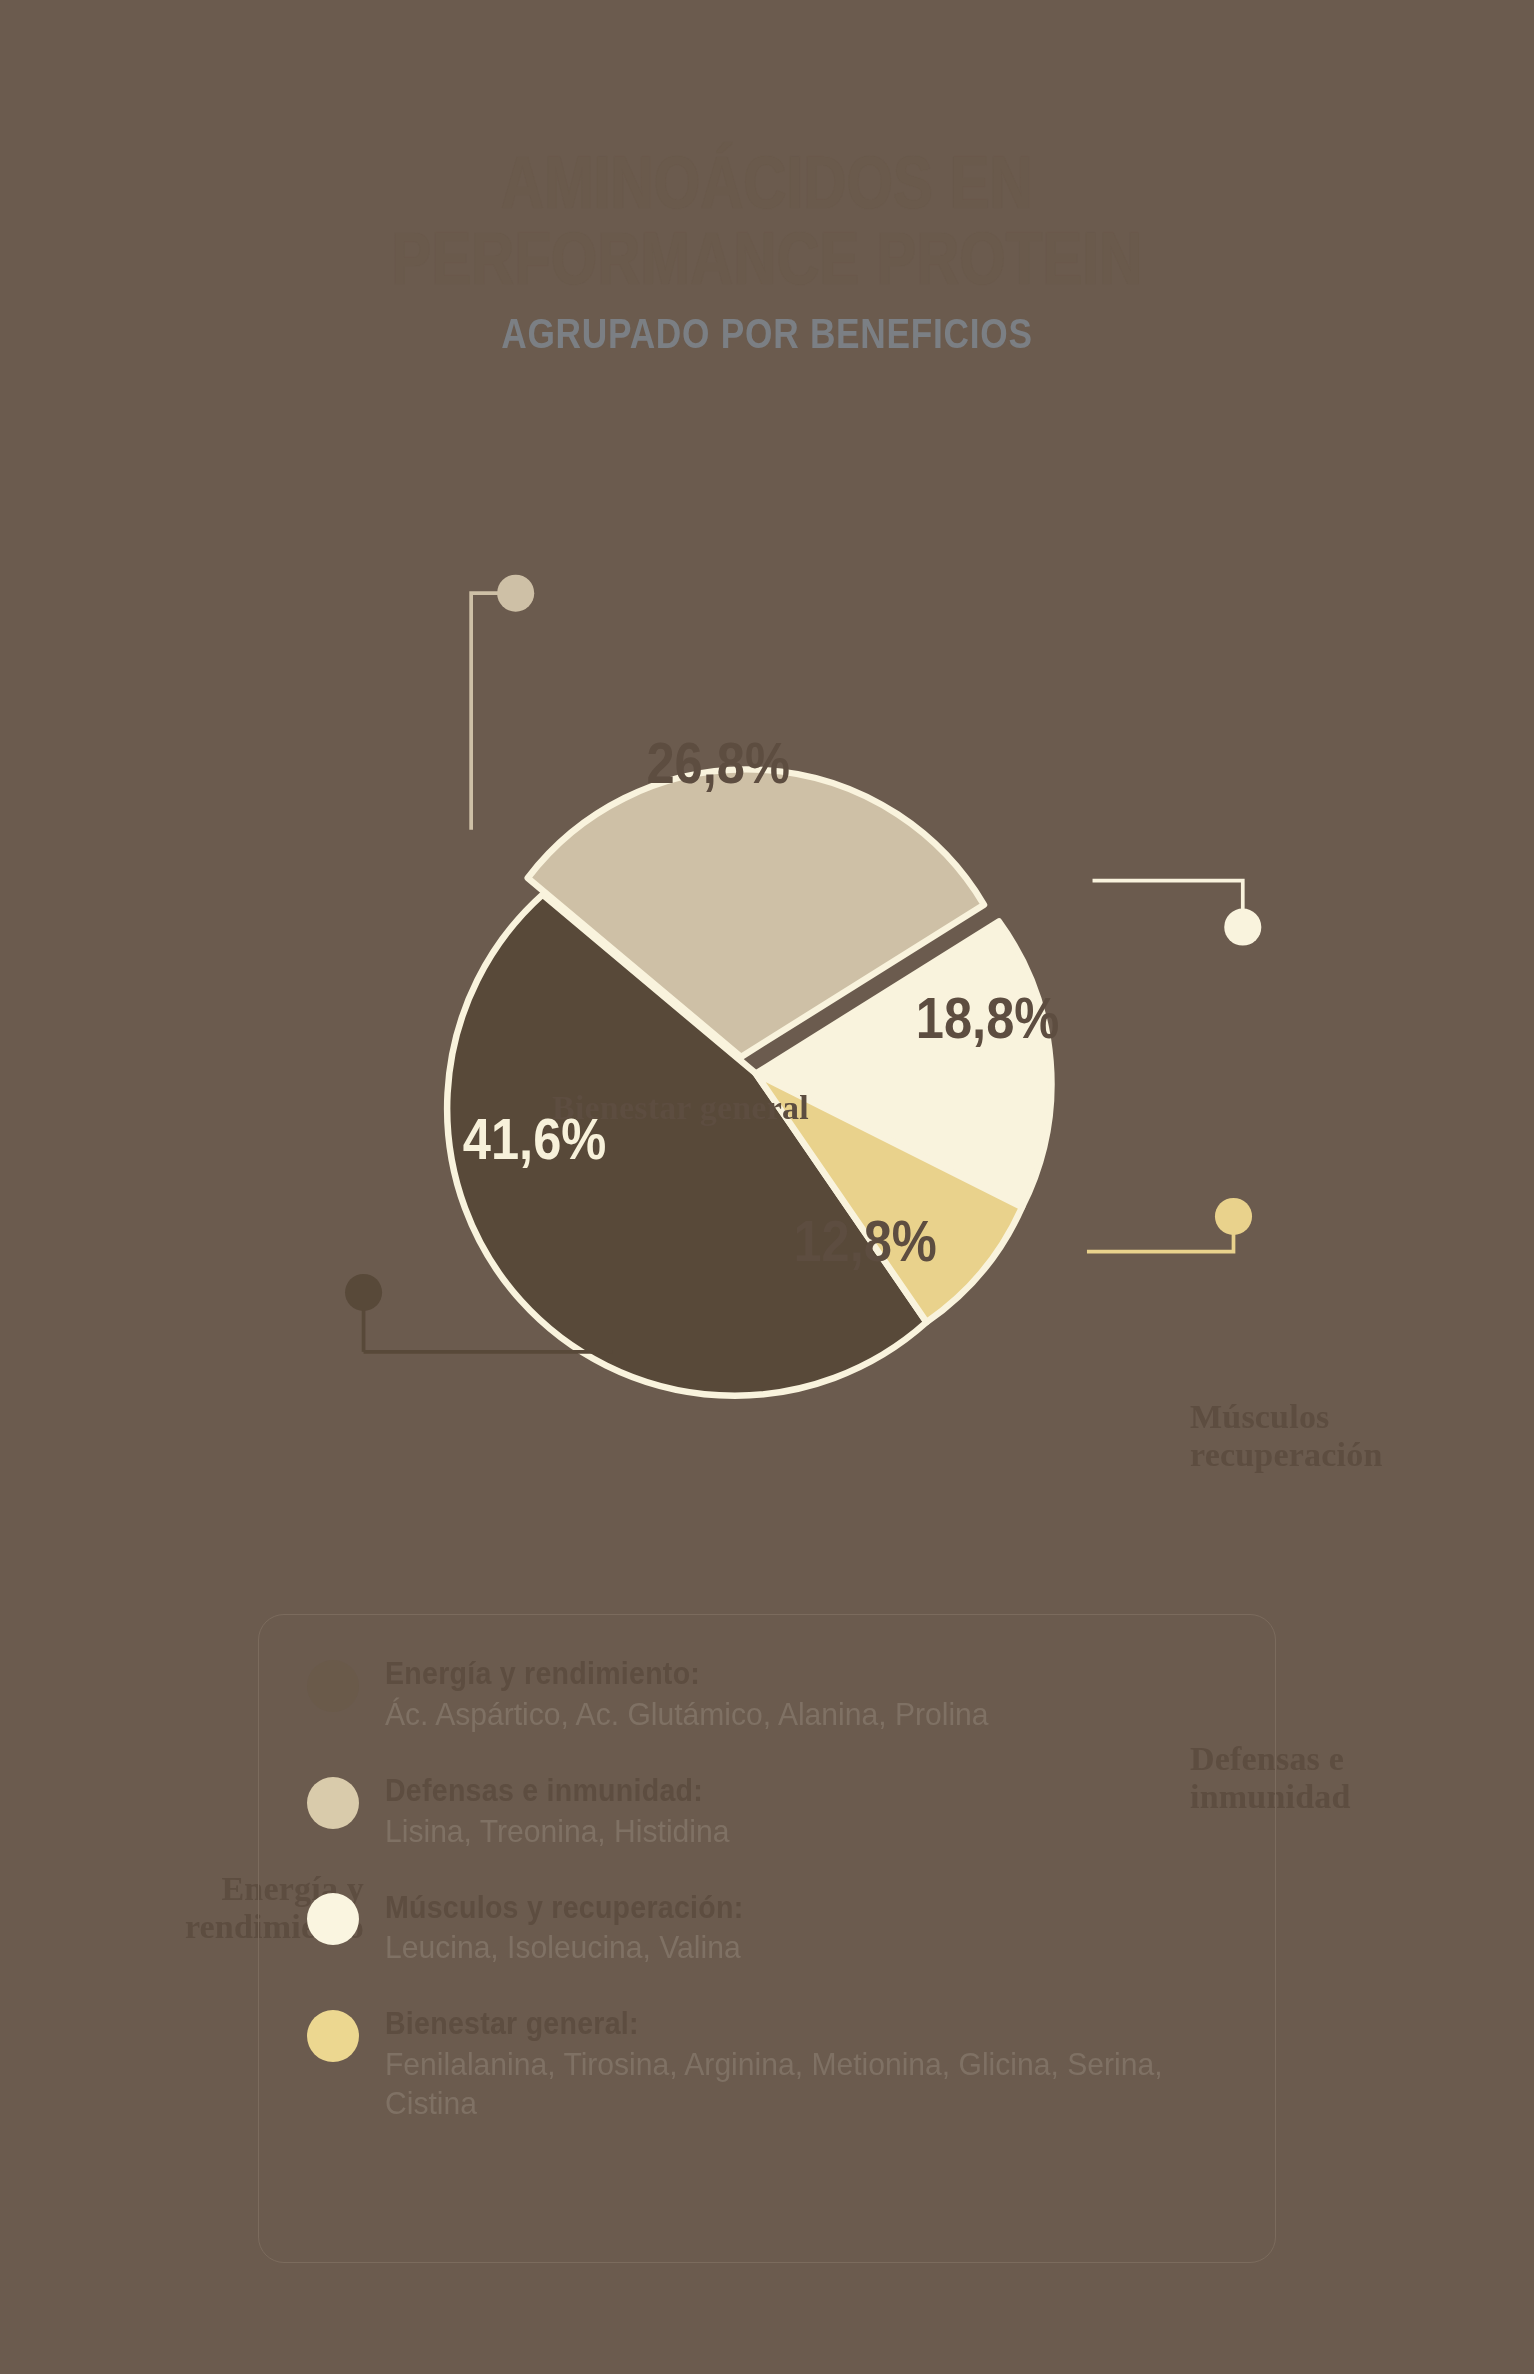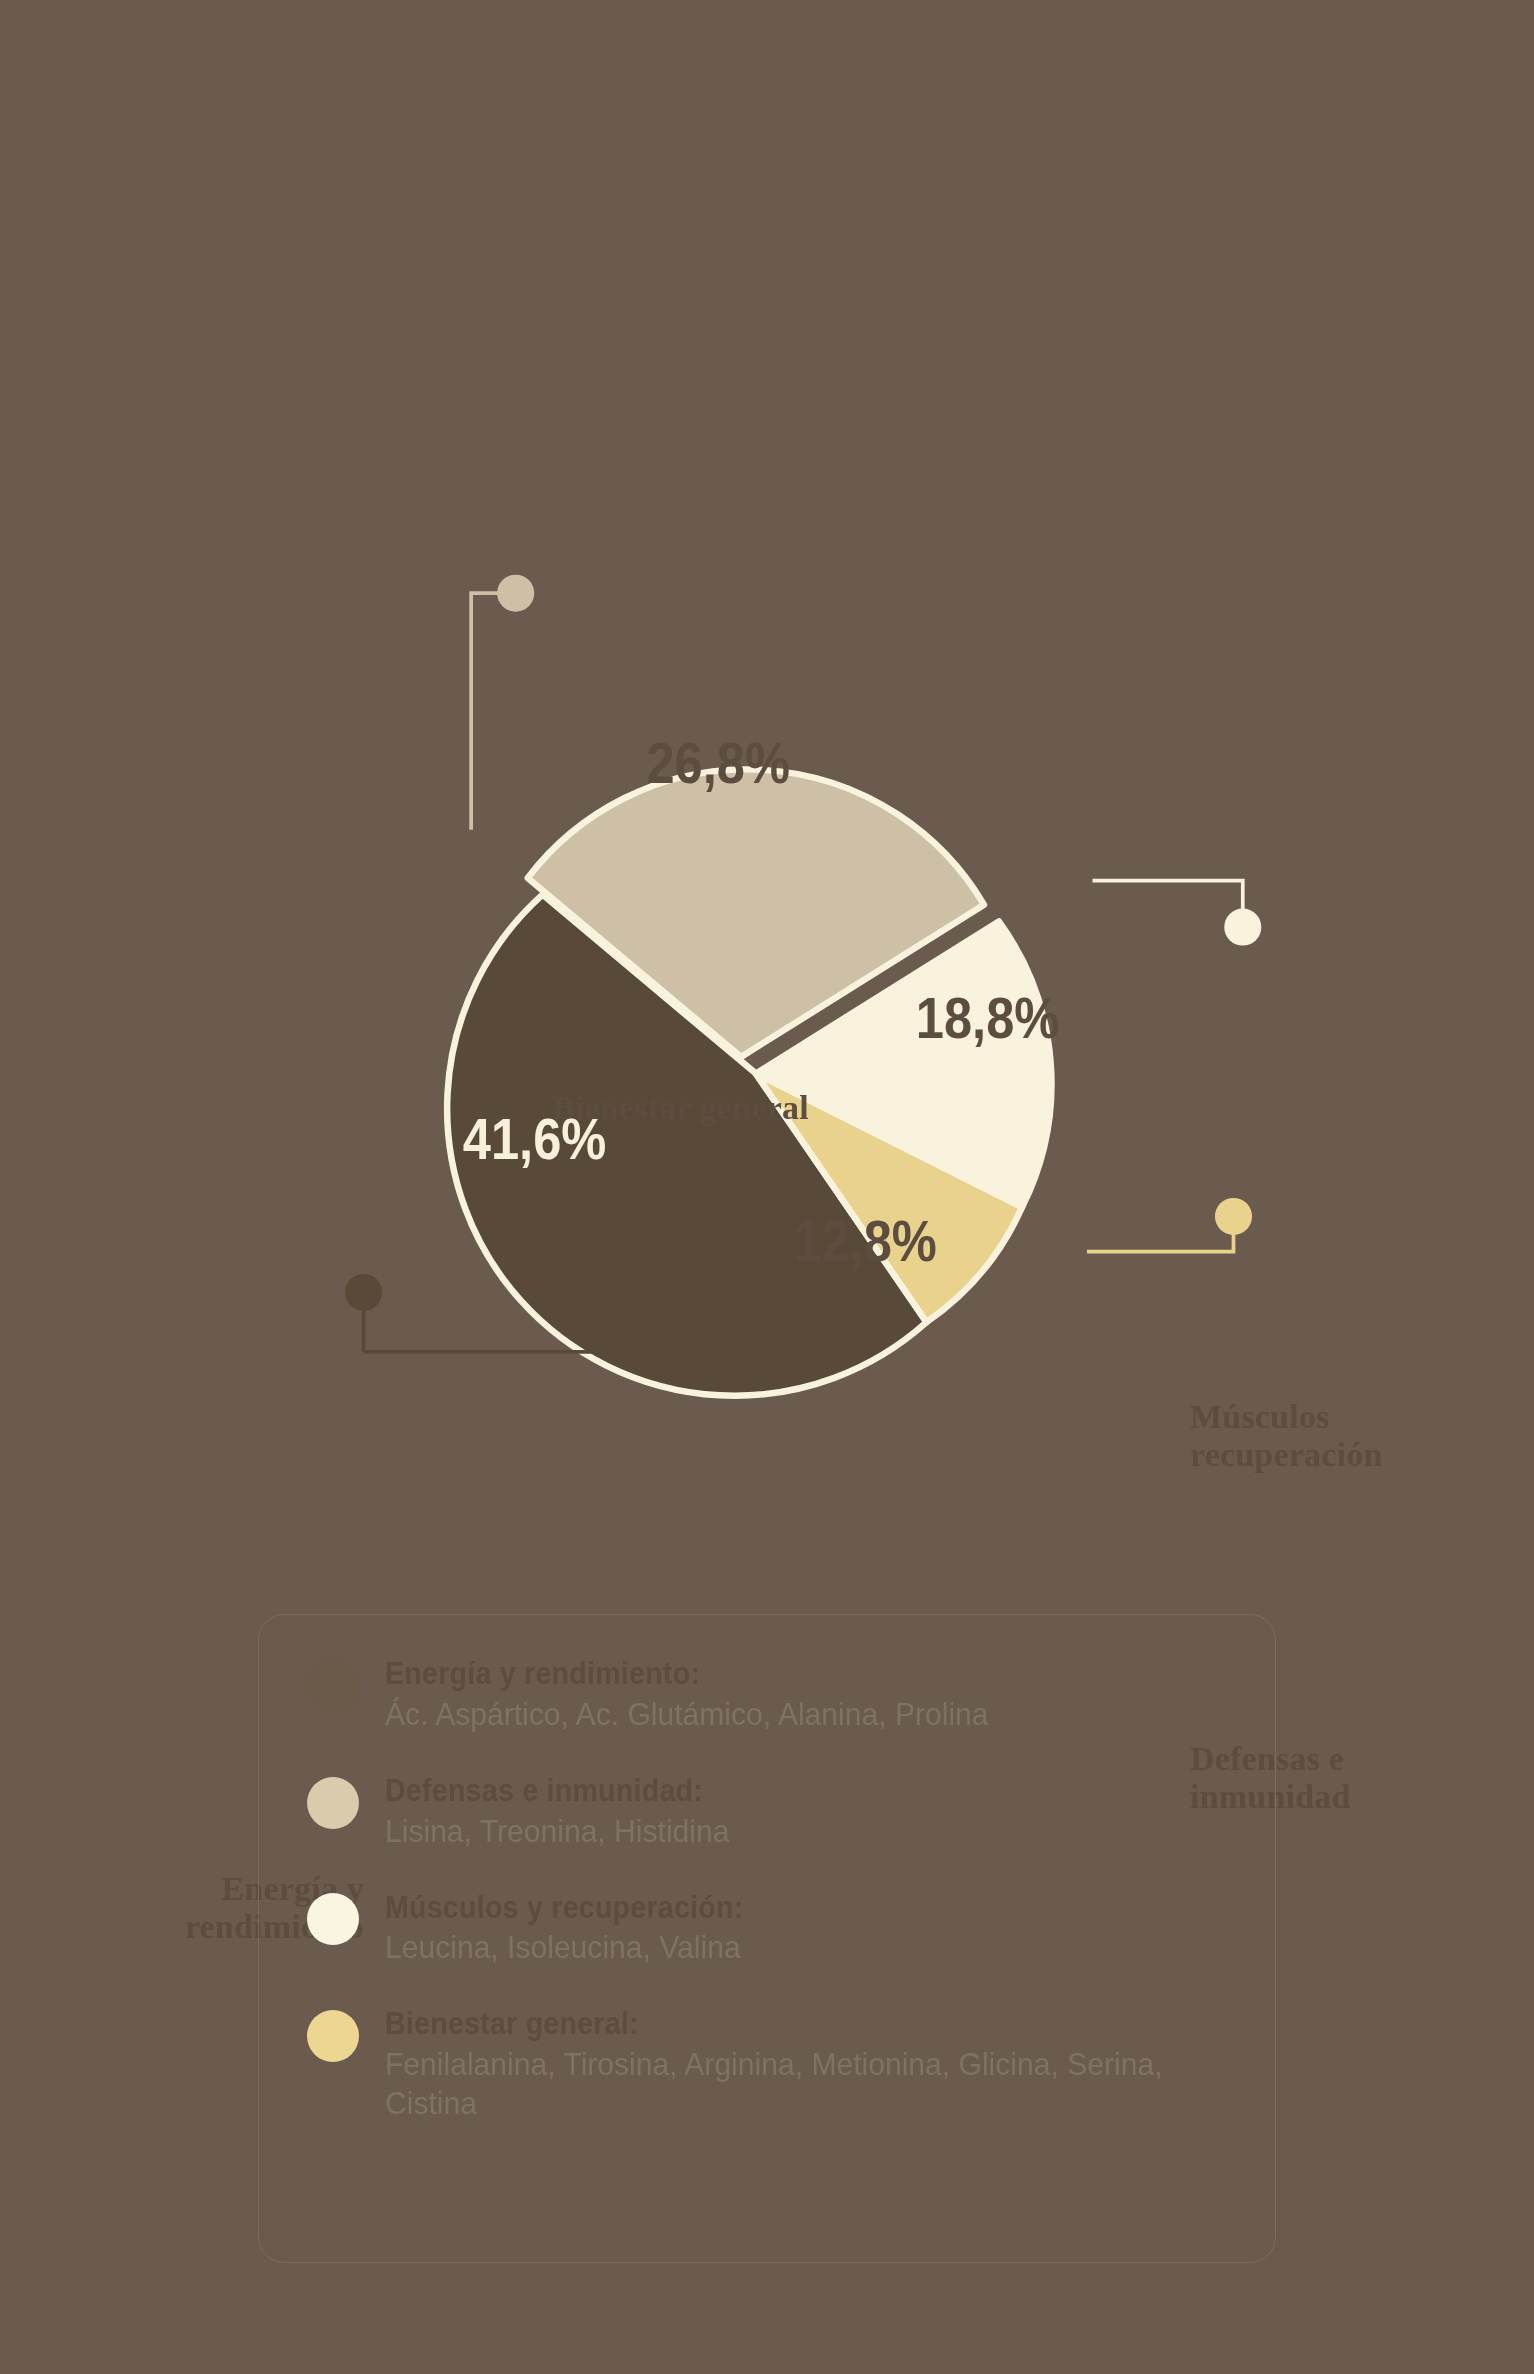--- a/index.html
+++ b/index.html
@@ -134,20 +134,25 @@
     margin-top: 2.8px;
     transform: scaleX(0.94);
     transform-origin: left center;
   }
 </style>
 </head>
 <body>
 
 <div class="stage">
 
+  <div class="title-block">
+    <div class="title-line l1">AMINOÁCIDOS EN</div>
+    <div class="title-line l2">PERFORMANCE PROTEIN</div>
+    <div class="subtitle">AGRUPADO POR BENEFICIOS</div>
+  </div>
 
   <div class="pie-wrap">
     <svg class="pie-svg" width="1534" height="1048" viewBox="0 0 1654 1130">
 
       <path fill="#584939" stroke="#f9f3dd" stroke-width="6" d="M 815 600
                A 300 300 0 1 0 815 600
                Z" style="display:none"></path>
 
       <path fill="#584939" stroke="#f9f3dd" stroke-width="7" stroke-linejoin="round" d="M 815 598
                L 585 405

